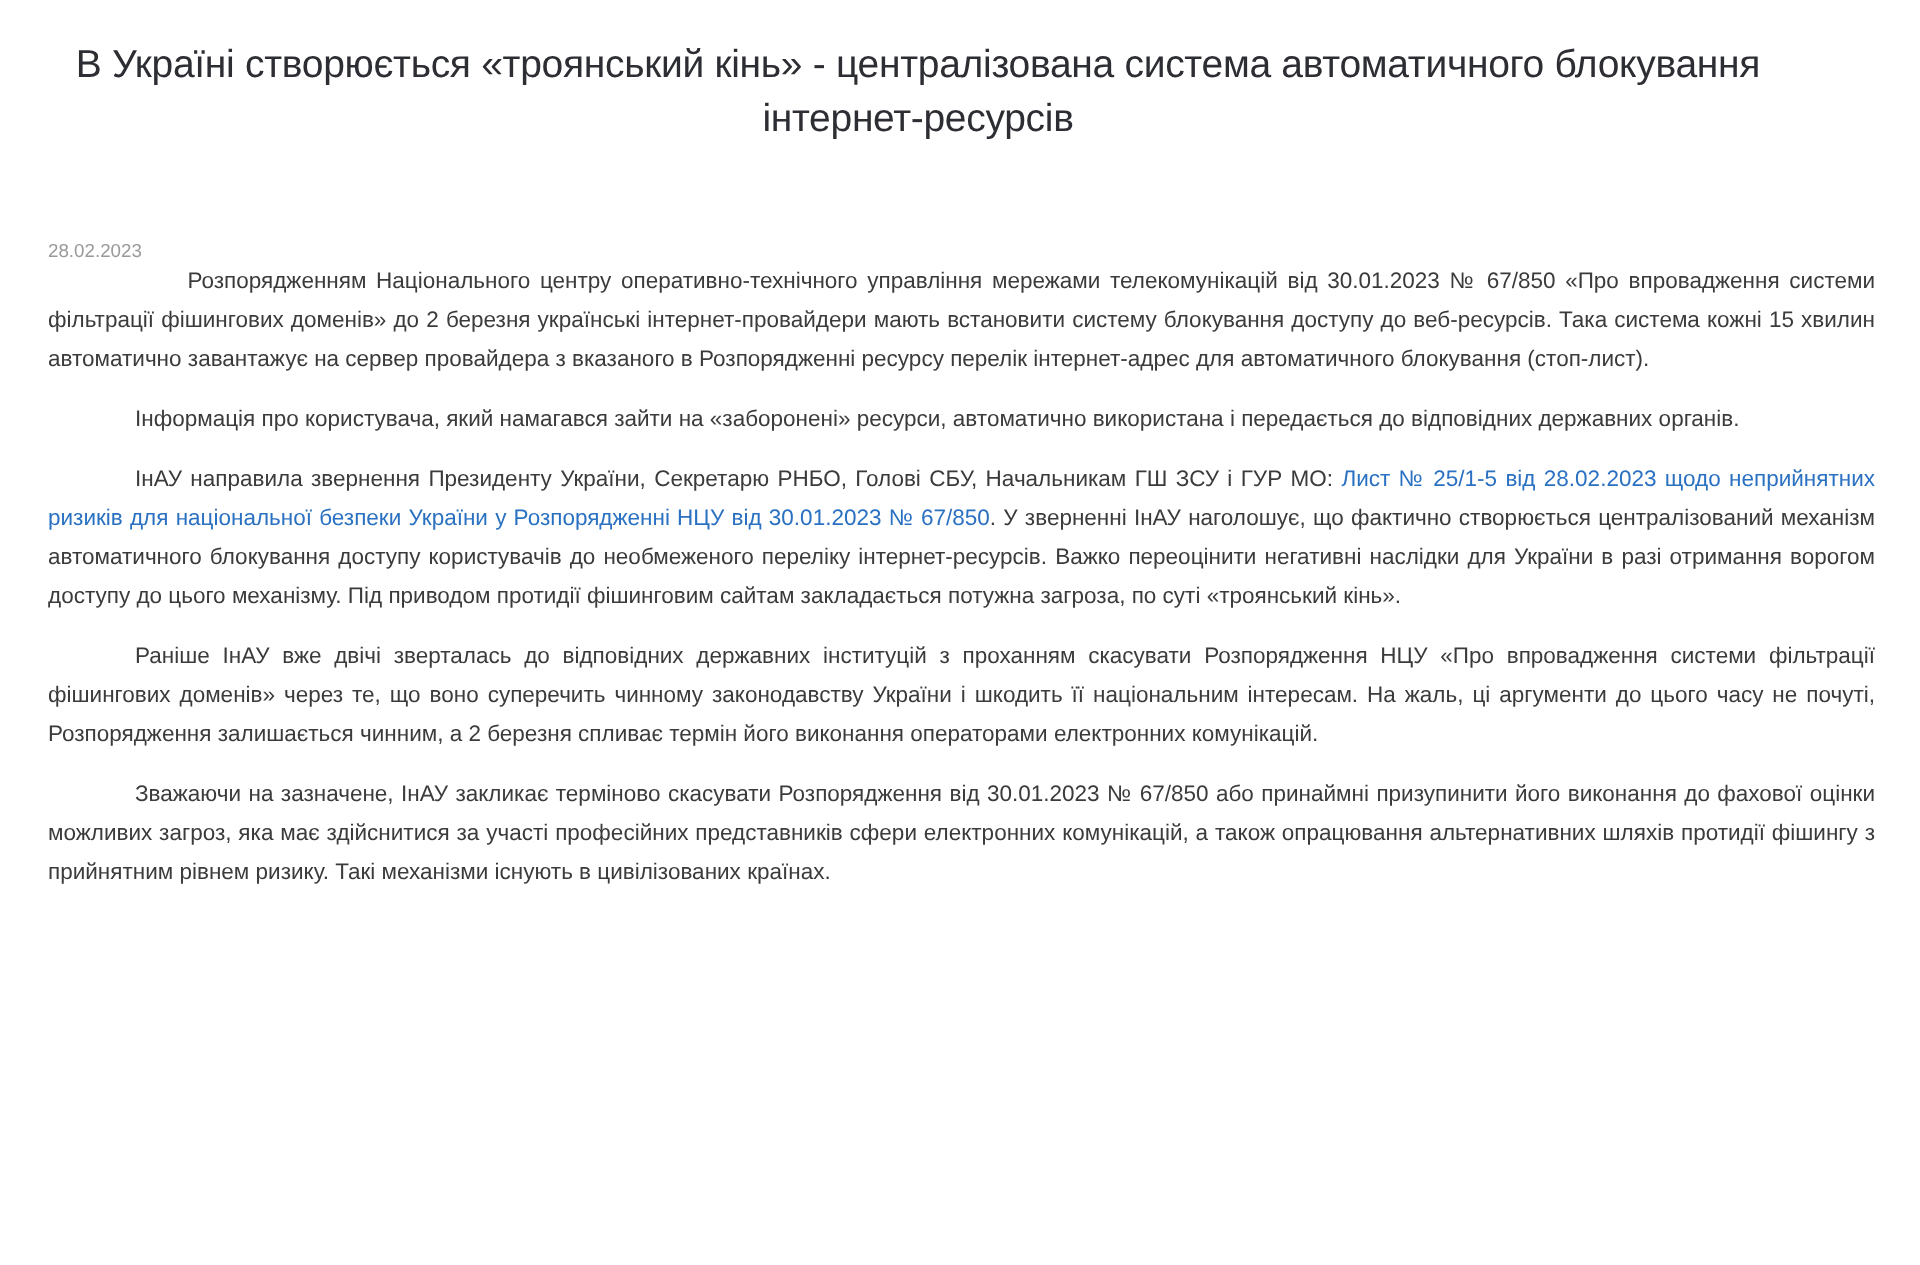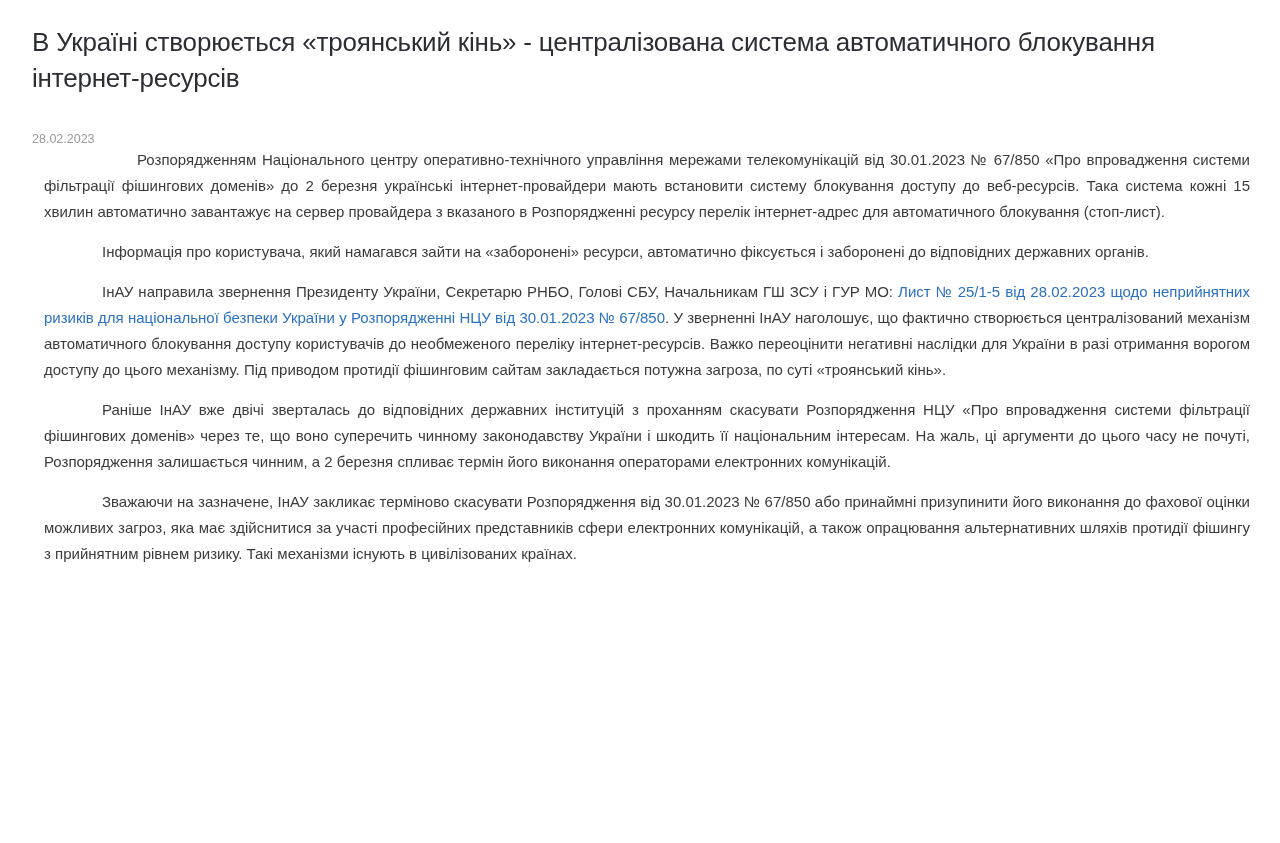--- a/index.html
+++ b/index.html
@@ -19,30 +19,30 @@
     box-sizing: border-box;
   }
   .article-title {
     margin: 0;
     max-width: 1160px;
     font-size: 26px;
     line-height: 36px;
     font-weight: 400;
     letter-spacing: -0.2px;
     color: #2c2e33;
-    text-align: left;
+    text-align: center;
   }
   .publish-date {
-    margin-top: 36px;
+    margin-top: 64px;
     font-size: 12.5px;
     line-height: 15px;
     color: #9a9a9a;
   }
   .body-text p {
-    margin: 0 0 14px 12px;
+    margin: 0 0 14px 0;
     font-size: 15px;
     line-height: 26px;
     text-align: justify;
     color: #3b3b3b;
   }
   .first-para    { margin-top: 24px; }
   .gap-blank     { margin-top: 38px; }   
   .indent-xl     { text-indent: 93px; }
   .indent-md     { text-indent: 58px; }
   .doc-link {
@@ -57,21 +57,21 @@
 <div class="page">
 
   <h1 class="article-title">В Україні створюється «троянський кінь» - централізована система автоматичного блокування інтернет-ресурсів</h1>
 
   <div class="publish-date">28.02.2023</div>
 
   <div class="body-text">
 
     <p class="first-para indent-xl">Розпорядженням Національного центру оперативно-технічного управління мережами телекомунікацій від 30.01.2023 № 67/850 «Про впровадження системи фільтрації фішингових доменів» до 2 березня українські інтернет-провайдери мають встановити систему блокування доступу до веб-ресурсів. Така система кожні 15 хвилин автоматично завантажує на сервер провайдера з вказаного в Розпорядженні ресурсу перелік інтернет-адрес для автоматичного блокування (стоп-лист).</p>
 
-    <p class="gap-blank indent-md">Інформація про користувача, який намагався зайти на «заборонені» ресурси, автоматично фіксується і заборонені до відповідних державних органів.</p>
+    <p class="gap-blank indent-md">Інформація про користувача, який намагався зайти на «заборонені» ресурси, автоматично використана і передається до відповідних державних органів.</p>
 
 
     <p class="gap-blank indent-md"><span>ІнАУ направила звернення Президенту України, Секретарю РНБО, Голові СБУ, Начальникам ГШ ЗСУ і ГУР МО: </span><a class="doc-link" href="#">Лист № 25/1-5 від 28.02.2023 щодо неприйнятних ризиків для національної безпеки України у Розпорядженні НЦУ від 30.01.2023 № 67/850</a><span>. У зверненні ІнАУ наголошує, що фактично створюється централізований механізм автоматичного блокування доступу користувачів до необмеженого переліку інтернет-ресурсів. Важко переоцінити негативні наслідки для України в разі отримання ворогом доступу до цього механізму. Під приводом протидії фішинговим сайтам закладається потужна загроза, по суті «троянський кінь».</span></p>
 
     <p class="gap-blank indent-md">Раніше ІнАУ вже двічі зверталась до відповідних державних інституцій з проханням скасувати Розпорядження НЦУ «Про впровадження системи фільтрації фішингових доменів» через те, що воно суперечить чинному законодавству України і шкодить її національним інтересам. На жаль, ці аргументи до цього часу не почуті, Розпорядження залишається чинним, а 2 березня спливає термін його виконання операторами електронних комунікацій.</p>
 
     <p class="indent-md">Зважаючи на зазначене, ІнАУ закликає терміново скасувати Розпорядження від 30.01.2023 № 67/850 або принаймні призупинити його виконання до фахової оцінки можливих загроз, яка має здійснитися за участі професійних представників сфери електронних комунікацій, а також опрацювання альтернативних шляхів протидії фішингу з прийнятним рівнем ризику. Такі механізми існують в цивілізованих країнах.</p>
 
   </div>
 </div>

